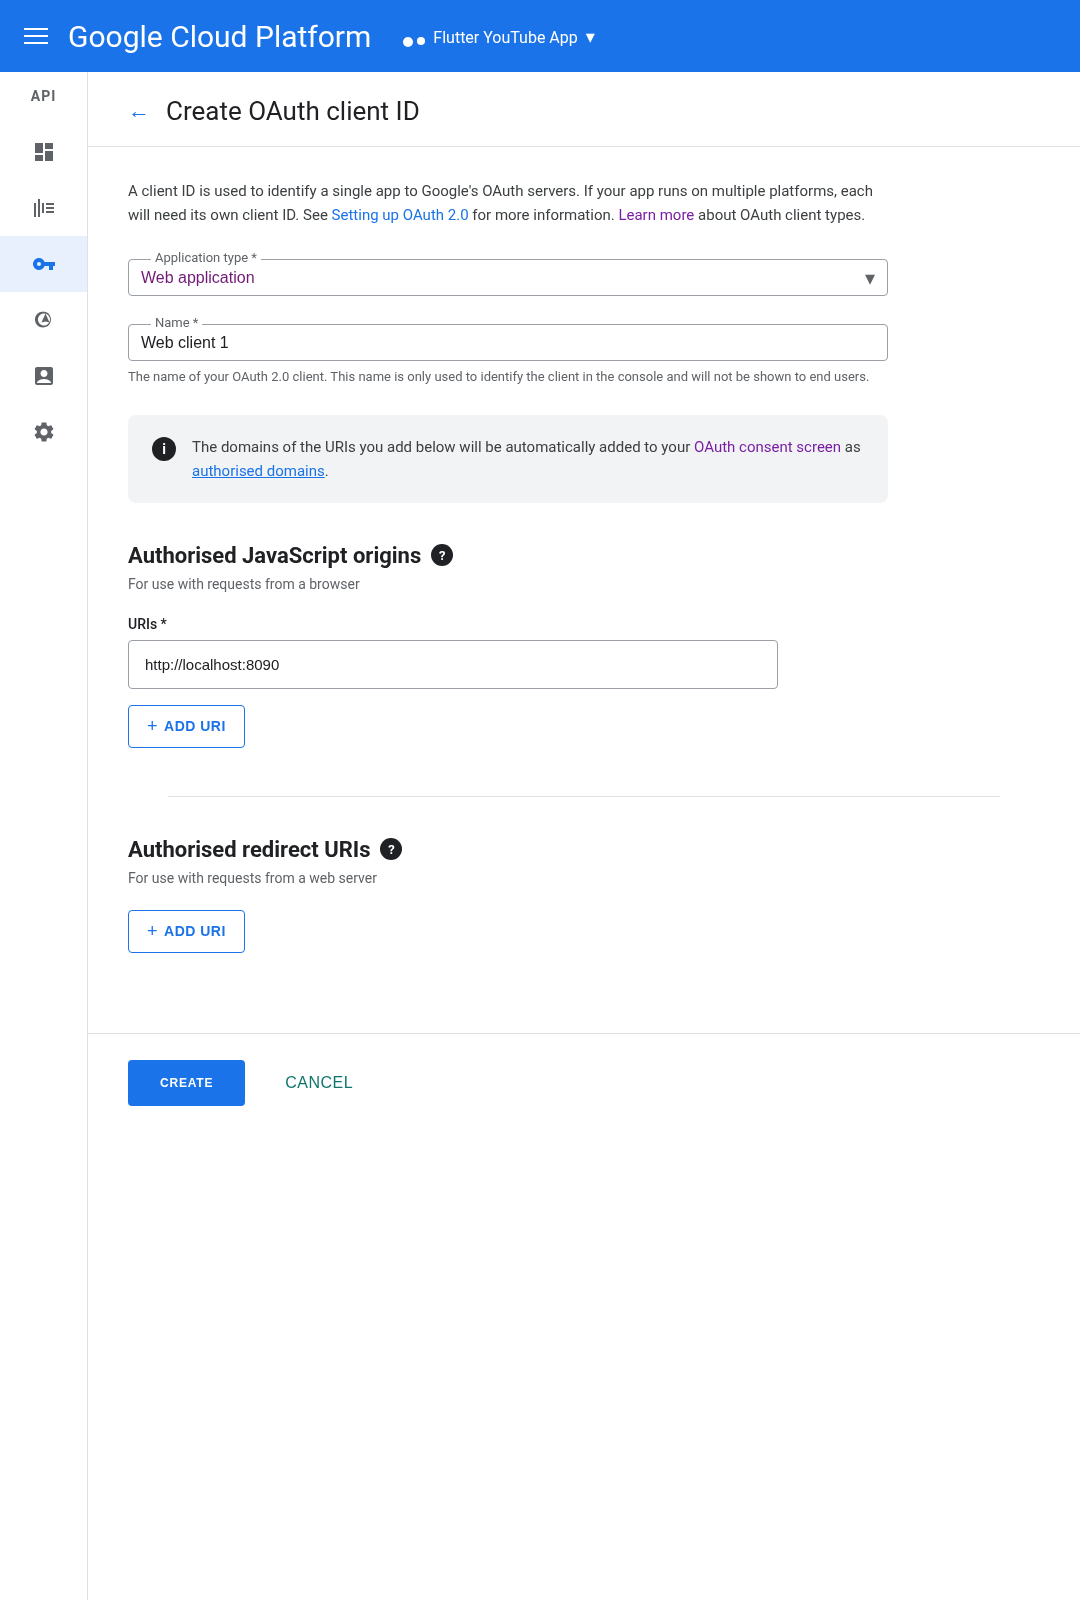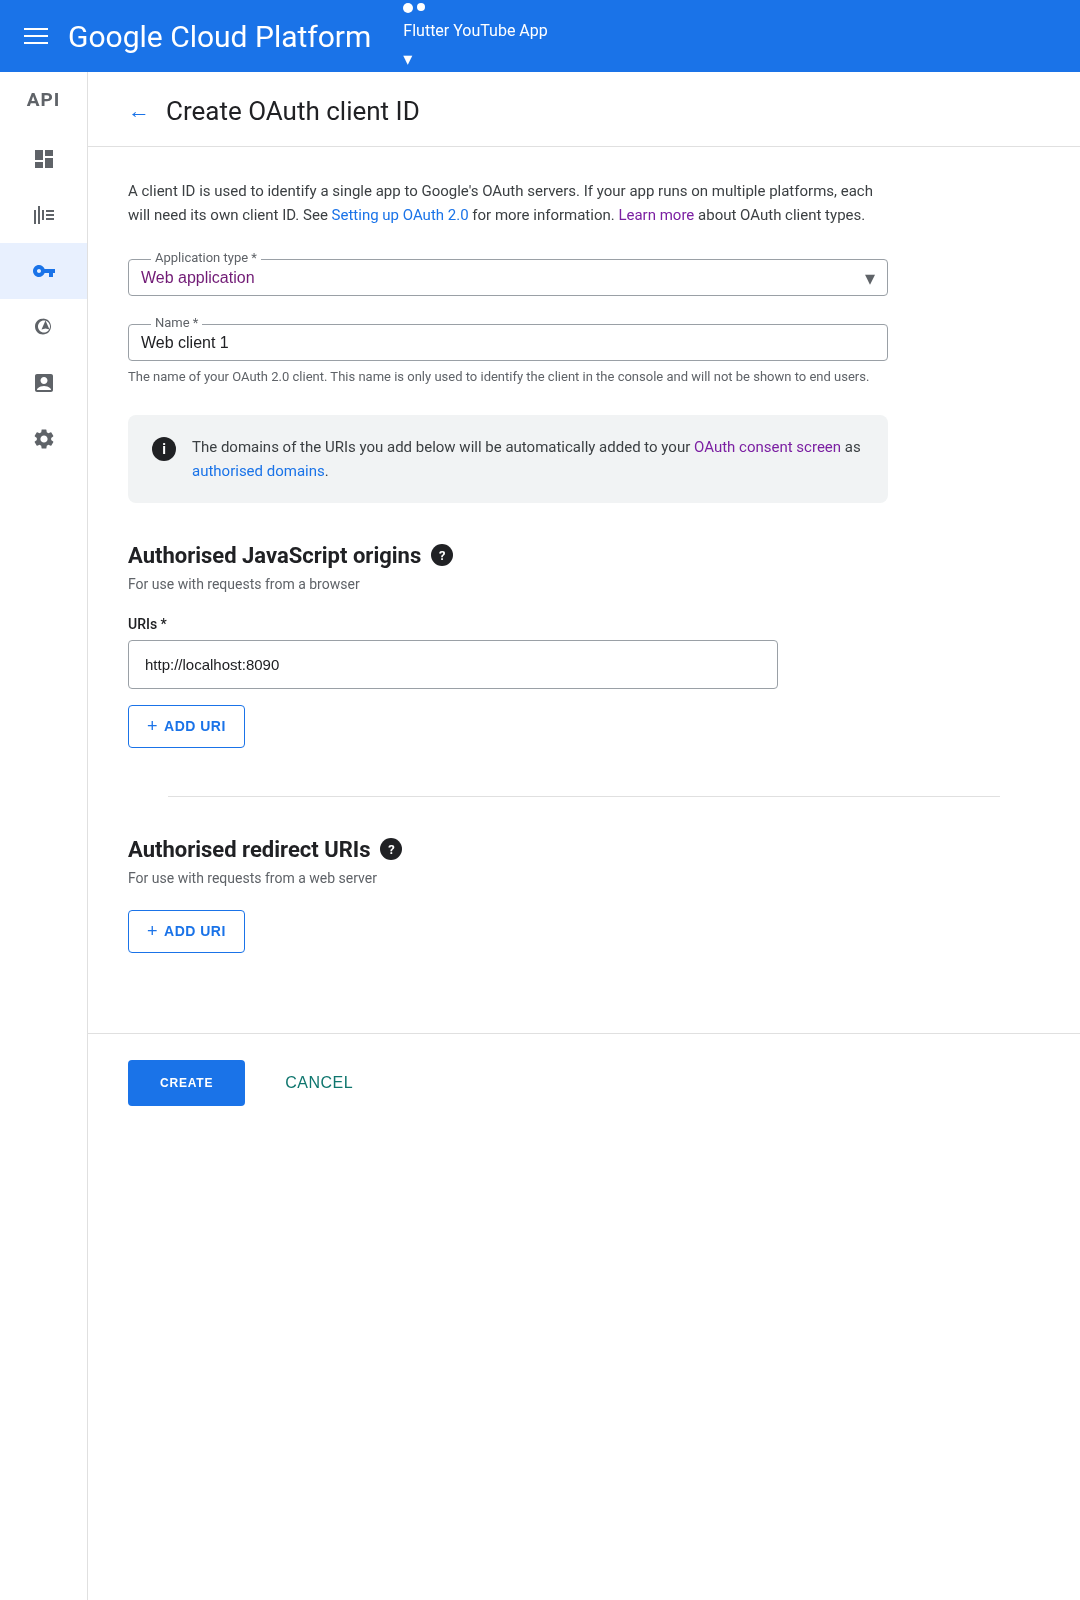--- a/index.html
+++ b/index.html
@@ -10,40 +10,40 @@
       background: #1a73e8;
       height: 72px;
       display: flex;
       align-items: center;
       padding: 0 24px;
       gap: 20px;
     }
     .hamburger-icon { color: #fff; font-size: 22px; cursor: pointer; display: flex; flex-direction: column; gap: 5px; }
     .hamburger-icon span { display: block; width: 24px; height: 2px; background: #fff; }
     .nav-logo { color: #fff; font-size: 30px; font-weight: 400; letter-spacing: 0; }
-    .nav-project { display: flex; align-items: flex-start; gap: 8px; color: #fff; font-size: 16px; margin-left: 12px; cursor: pointer; flex-direction: column; }
+    .nav-project { display: flex; align-items: flex-end; gap: 8px; color: #fff; font-size: 16px; margin-left: 12px; cursor: pointer; }
     .project-dots { display: flex; gap: 4px; }
     .project-dot { width: 10px; height: 10px; border-radius: 50%; background: #fff; }
     .project-dot.small { width: 8px; height: 8px; }
     .chevron-down-icon { color: #fff; font-size: 18px; }
 
     
     .layout { display: flex; min-height: calc(1600px - 72px); }
     .sidebar {
       width: 88px;
       background: #fff;
       border-right: 1px solid #e0e0e0;
       display: flex;
       flex-direction: column;
       align-items: center;
       padding-top: 16px;
       gap: 0;
     }
     .api-label {
-      font-size: 19px;
+      font-size: 14px;
       font-weight: 700;
       color: #5f6368;
       letter-spacing: 1px;
       margin-bottom: 20px;
     }
     .sidebar-item {
       width: 100%;
       display: flex;
       align-items: center;
       justify-content: center;
@@ -177,21 +177,21 @@
       font-weight: 700;
       flex-shrink: 0;
       margin-top: 2px;
     }
     .info-text {
       font-size: 15px;
       color: #3c4043;
       line-height: 1.6;
     }
     .info-text a { color: #7b1fa2; text-decoration: none; }
-    .info-text a.blue { color: #1a73e8; }
+    .info-text a.blue { color: #1a73e8; text-decoration: underline; }
 
     
     .section { margin-bottom: 48px; }
     .section-title {
       font-size: 22px;
       font-weight: 700;
       color: #202124;
       display: flex;
       align-items: center;
       gap: 10px;

